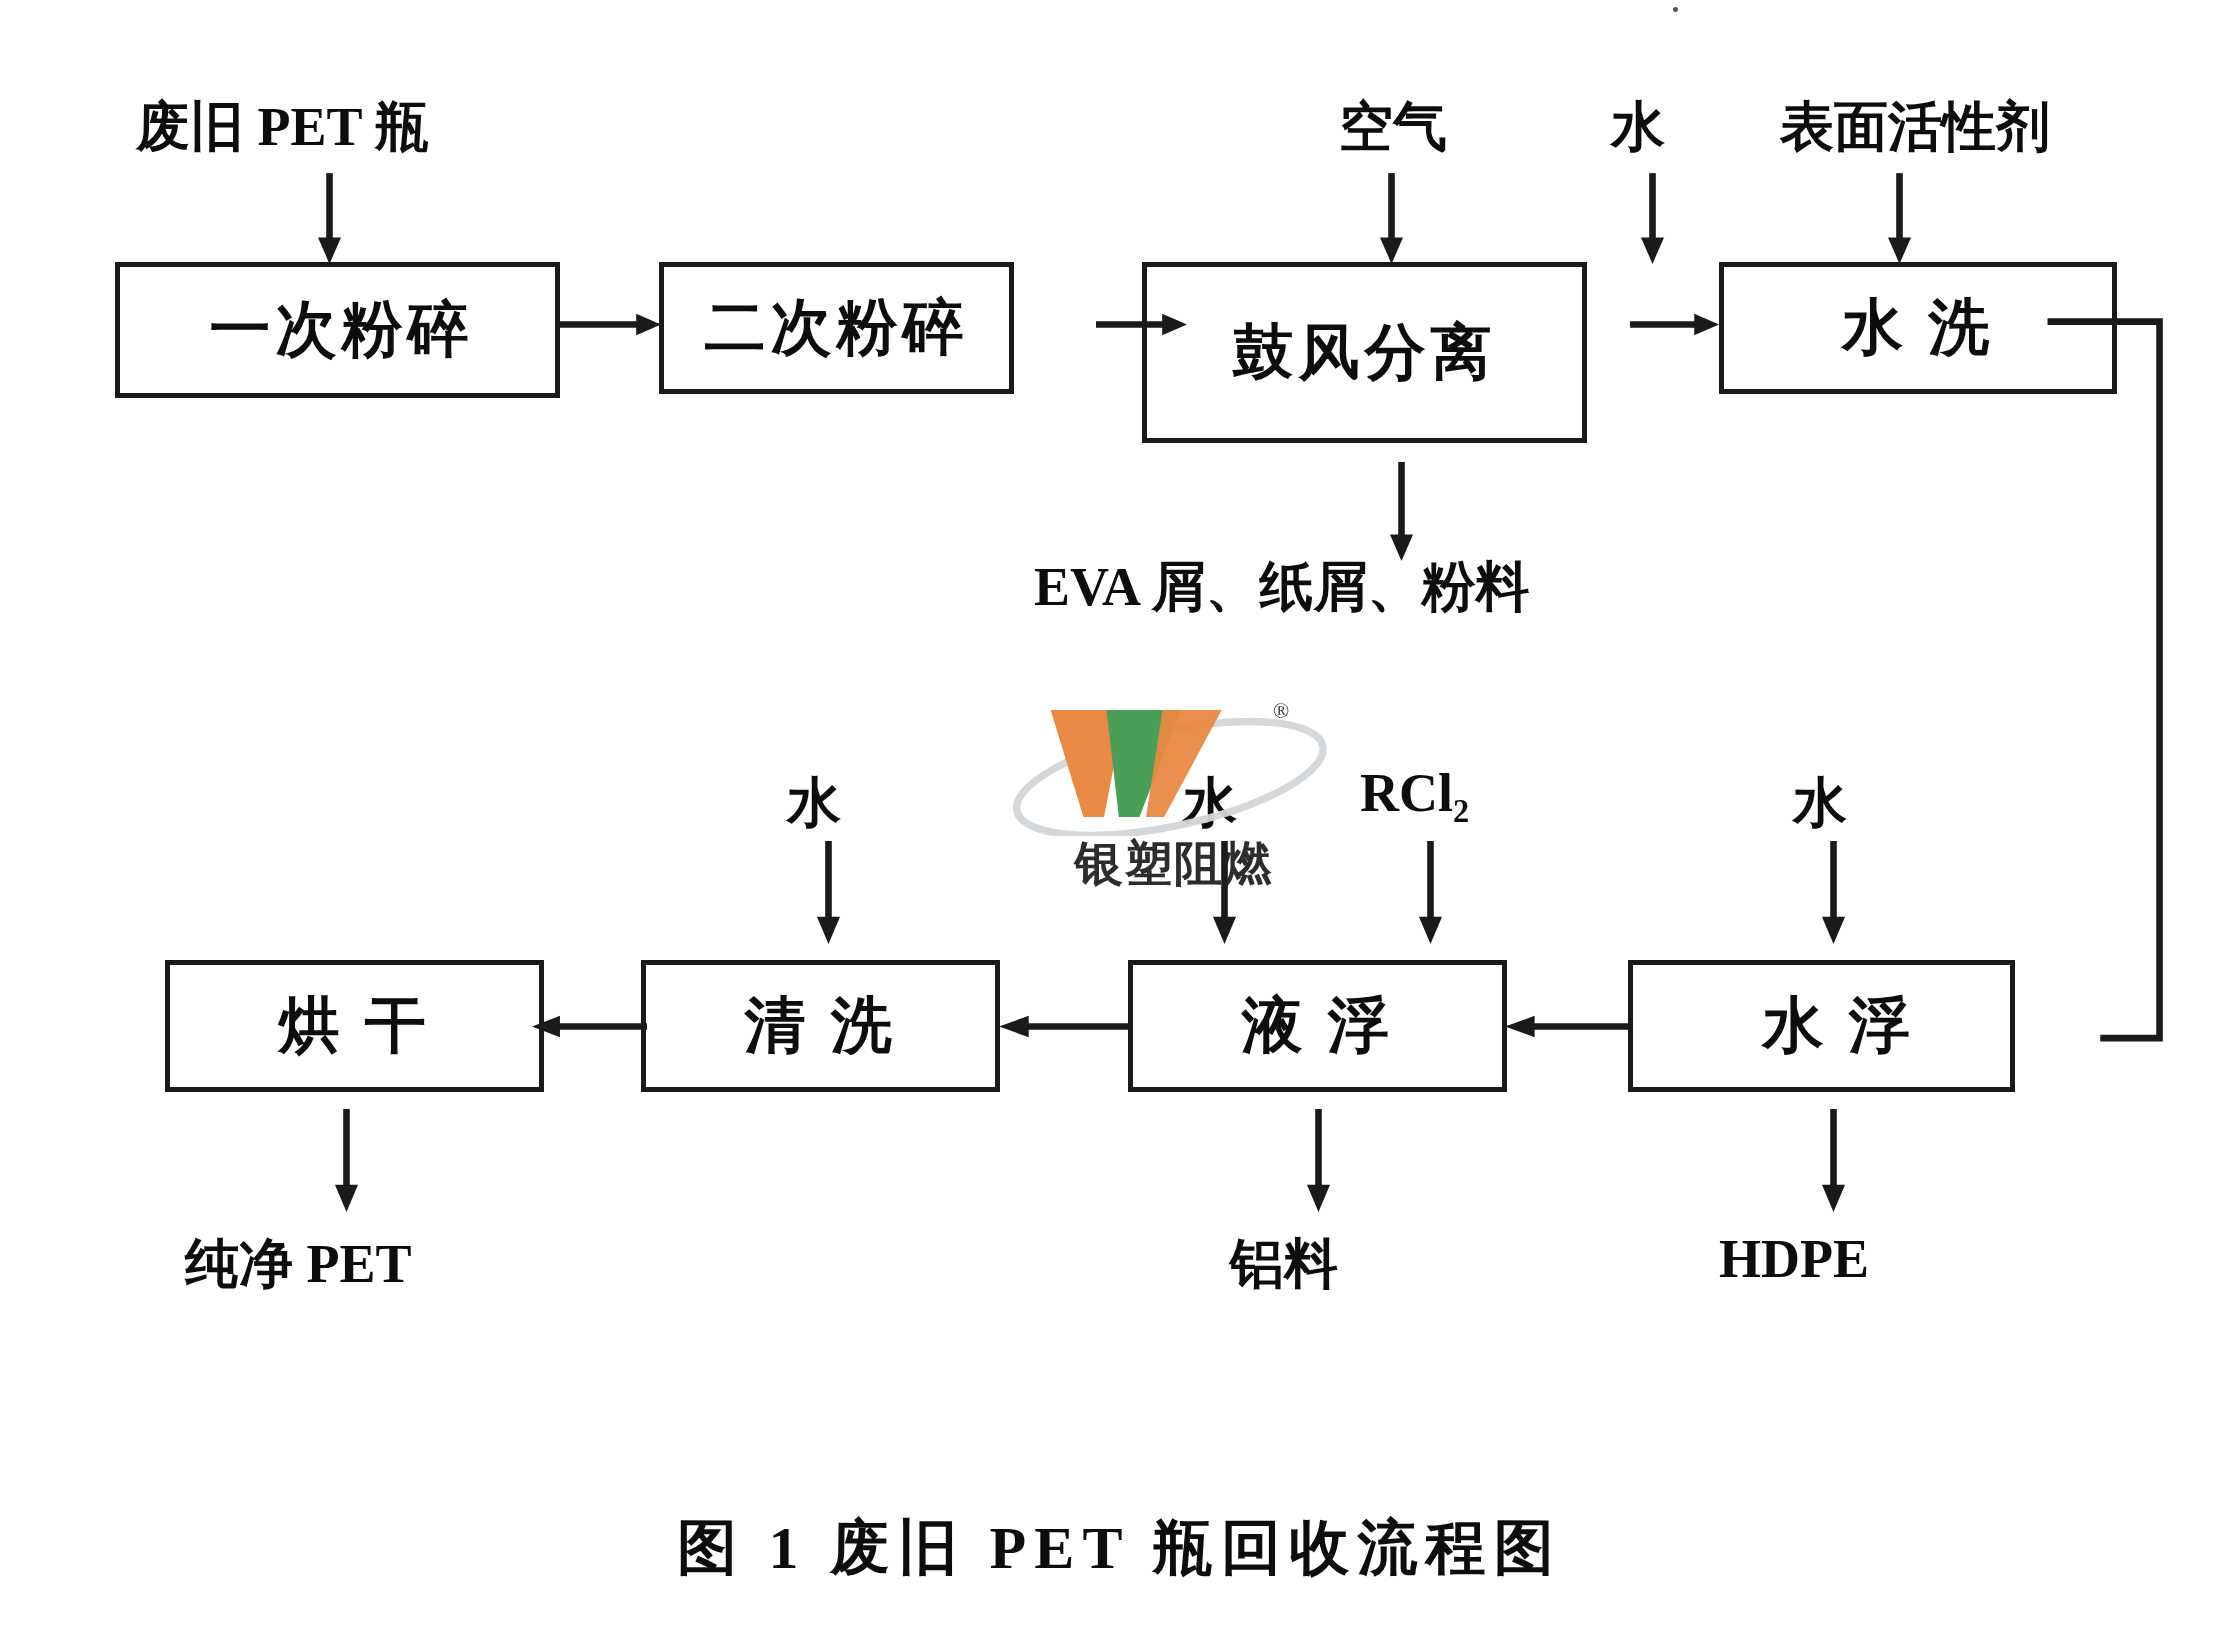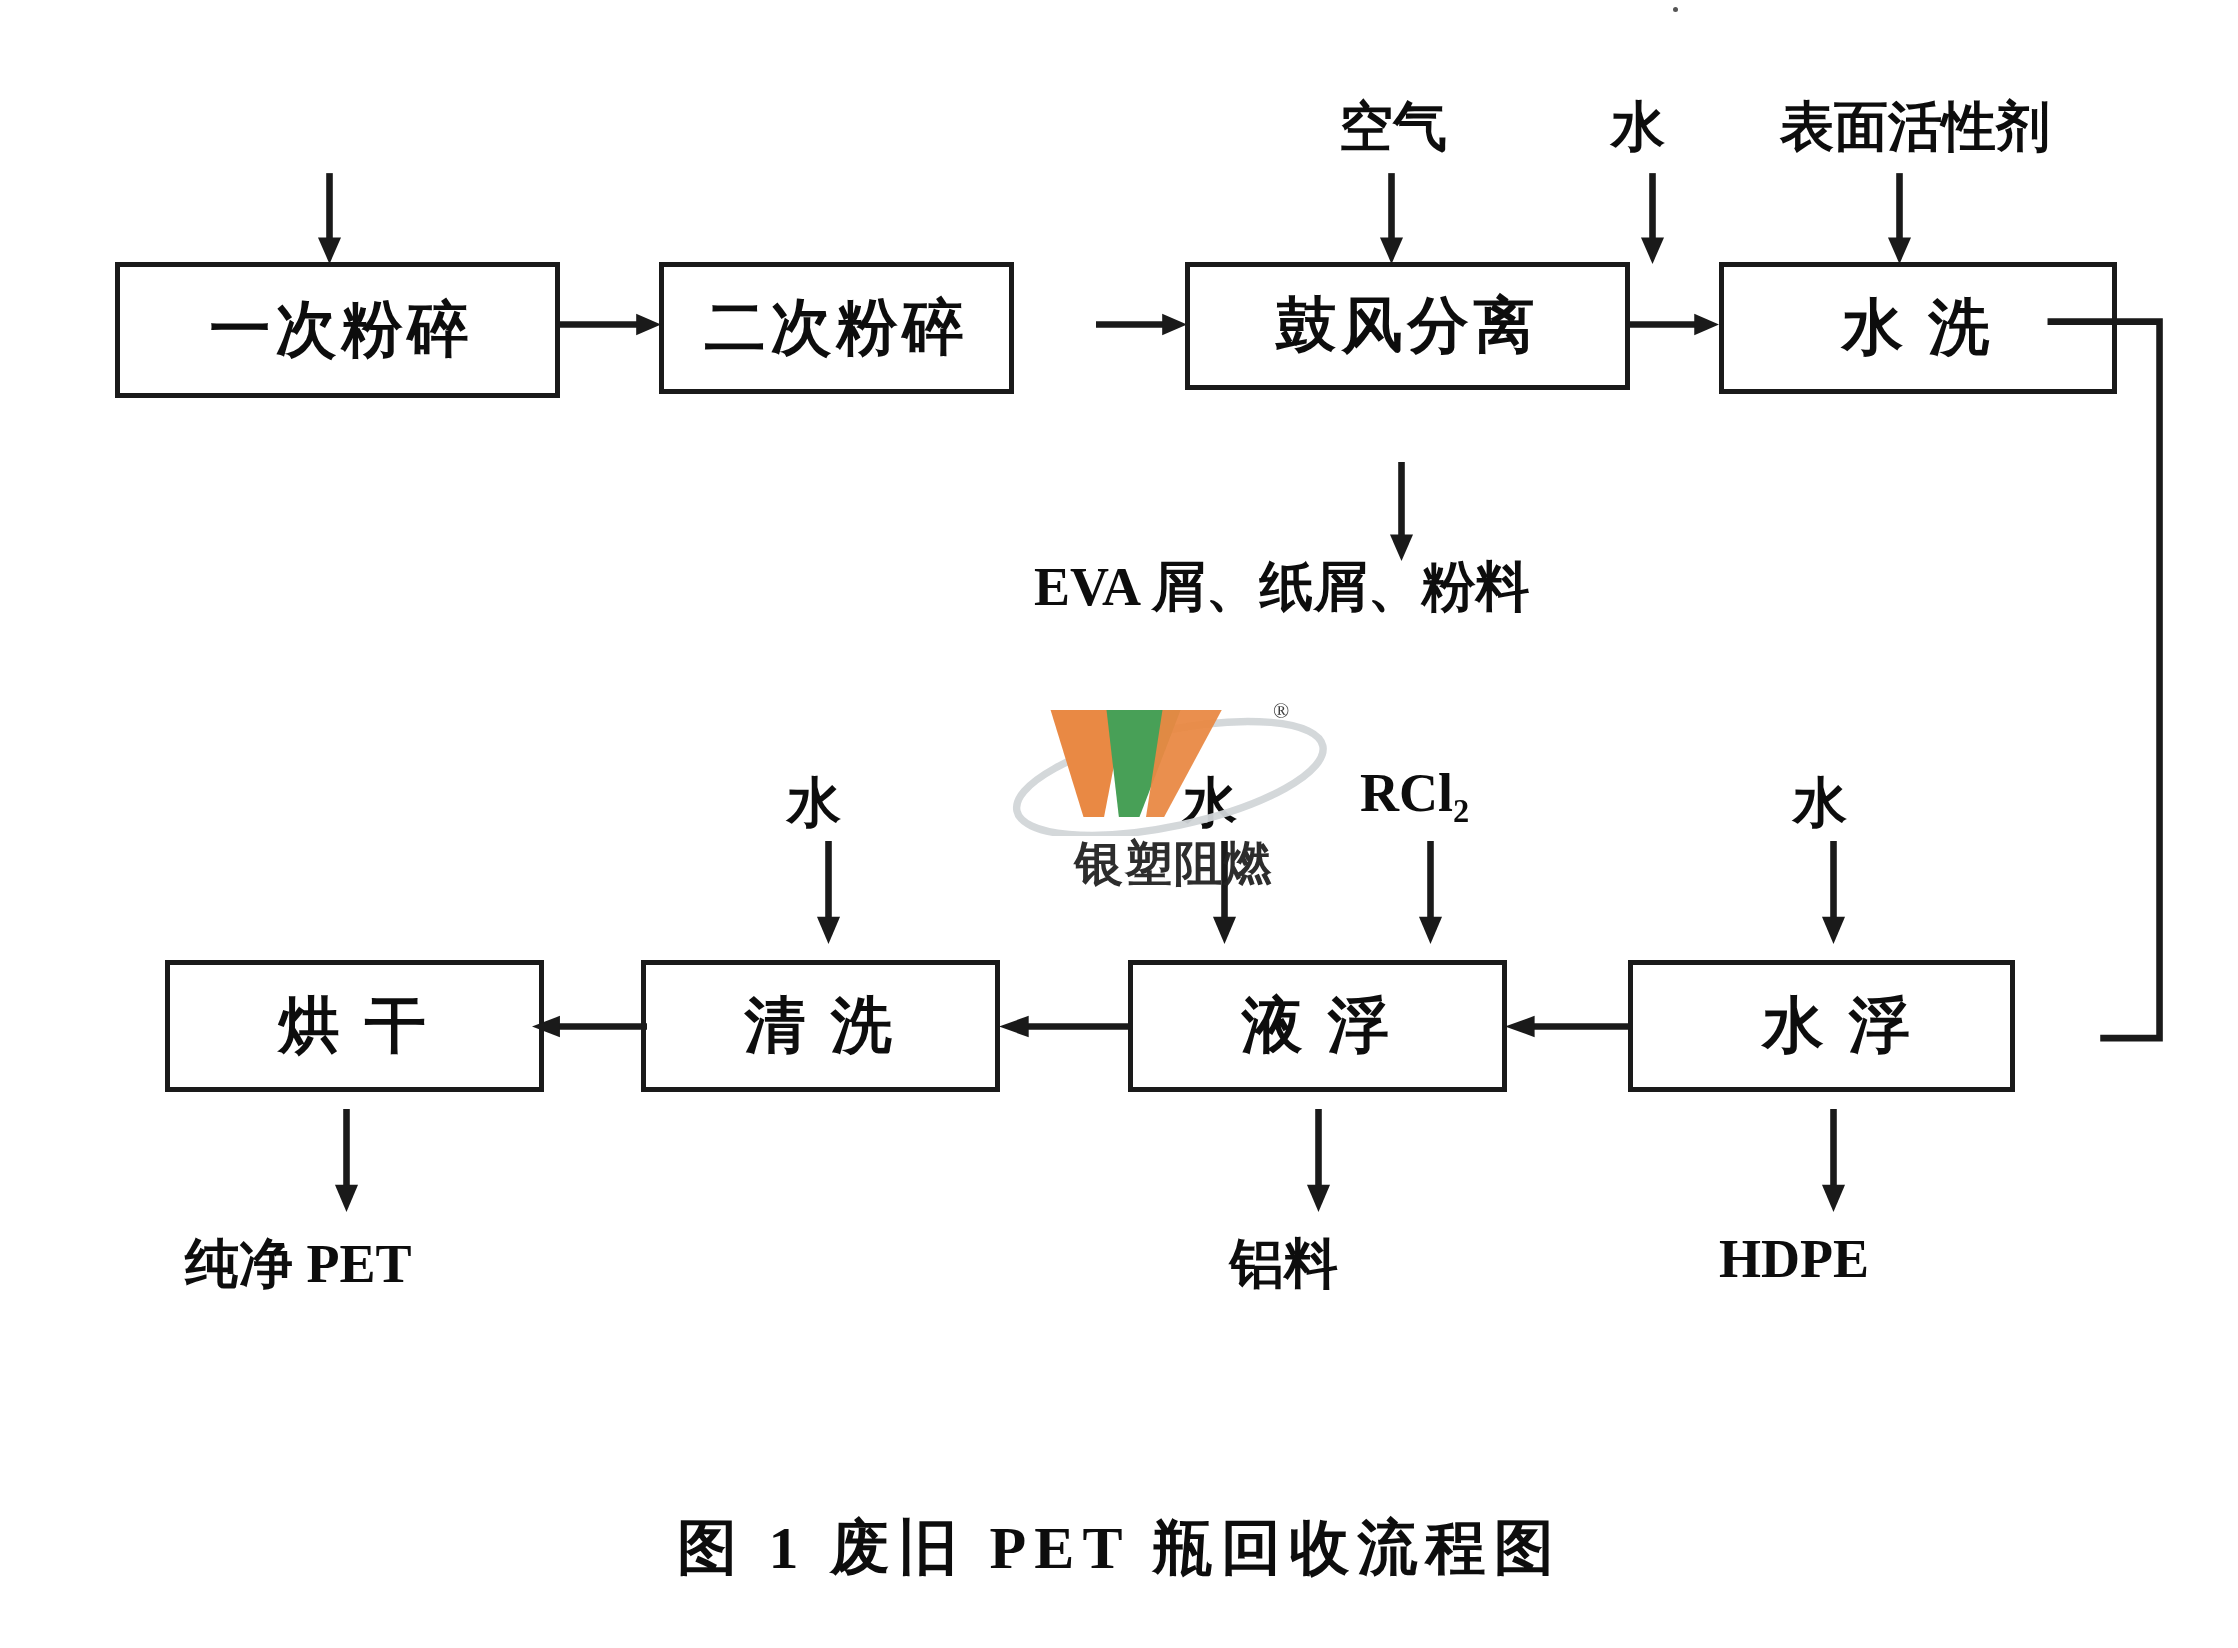--- a/index.html
+++ b/index.html
@@ -100,20 +100,21 @@
     border-radius: 50%;
   }
 </style>
 </head>
 <body>
 
 <div id="stage">
 
   <div class="topdot" style="left:1673px; top:6.6px;"></div>
 
+  <div class="label" style="left:136px; top:91px;">废旧 PET 瓶</div>
   <div class="label" style="left:1339px; top:91px;">空气</div>
   <div class="label" style="left:1611px; top:91px;">水</div>
   <div class="label" style="left:1780px; top:91px;">表面活性剂</div>
 
   <div class="arrow" style="left:313px; top:173px;">
     <svg width="33" height="91" viewBox="0 0 40 110">
       <line x1="20" y1="0" x2="20" y2="88" stroke="#1a1a1a" stroke-width="8"></line>
       <polygon points="20,110 6,78 34,78" fill="#1a1a1a"></polygon>
     </svg>
   </div>
@@ -131,21 +132,21 @@
   </div>
   <div class="arrow" style="left:1883px; top:173px;">
     <svg width="33" height="91" viewBox="0 0 40 110">
       <line x1="20" y1="0" x2="20" y2="88" stroke="#1a1a1a" stroke-width="8"></line>
       <polygon points="20,110 6,78 34,78" fill="#1a1a1a"></polygon>
     </svg>
   </div>
 
   <div class="box" style="left:115px; top:262px; width:445px; height:136px;padding-left:8px;">一次粉碎</div>
   <div class="box" style="left:659px; top:262px; width:355px; height:132px;">二次粉碎</div>
-  <div class="box" style="left:1185px; top:262px; width:445px; height:128px;">鼓风分离</div>
+  <div class="box" style="left:1142px; top:262px; width:445px; height:181px;">鼓风分离</div>
   <div class="box" style="left:1719px; top:262px; width:398px; height:132px;">水 洗</div>
 
   <div class="arrow" style="left:560px; top:312px;">
     <svg width="101" height="25" viewBox="0 0 122 30">
       <line x1="0" y1="15" x2="100" y2="15" stroke="#1a1a1a" stroke-width="8"></line>
       <polygon points="122,15 92,2 92,28" fill="#1a1a1a"></polygon>
     </svg>
   </div>
   <div class="arrow" style="left:1096px; top:312px;">
     <svg width="91" height="25" viewBox="0 0 110 30">

